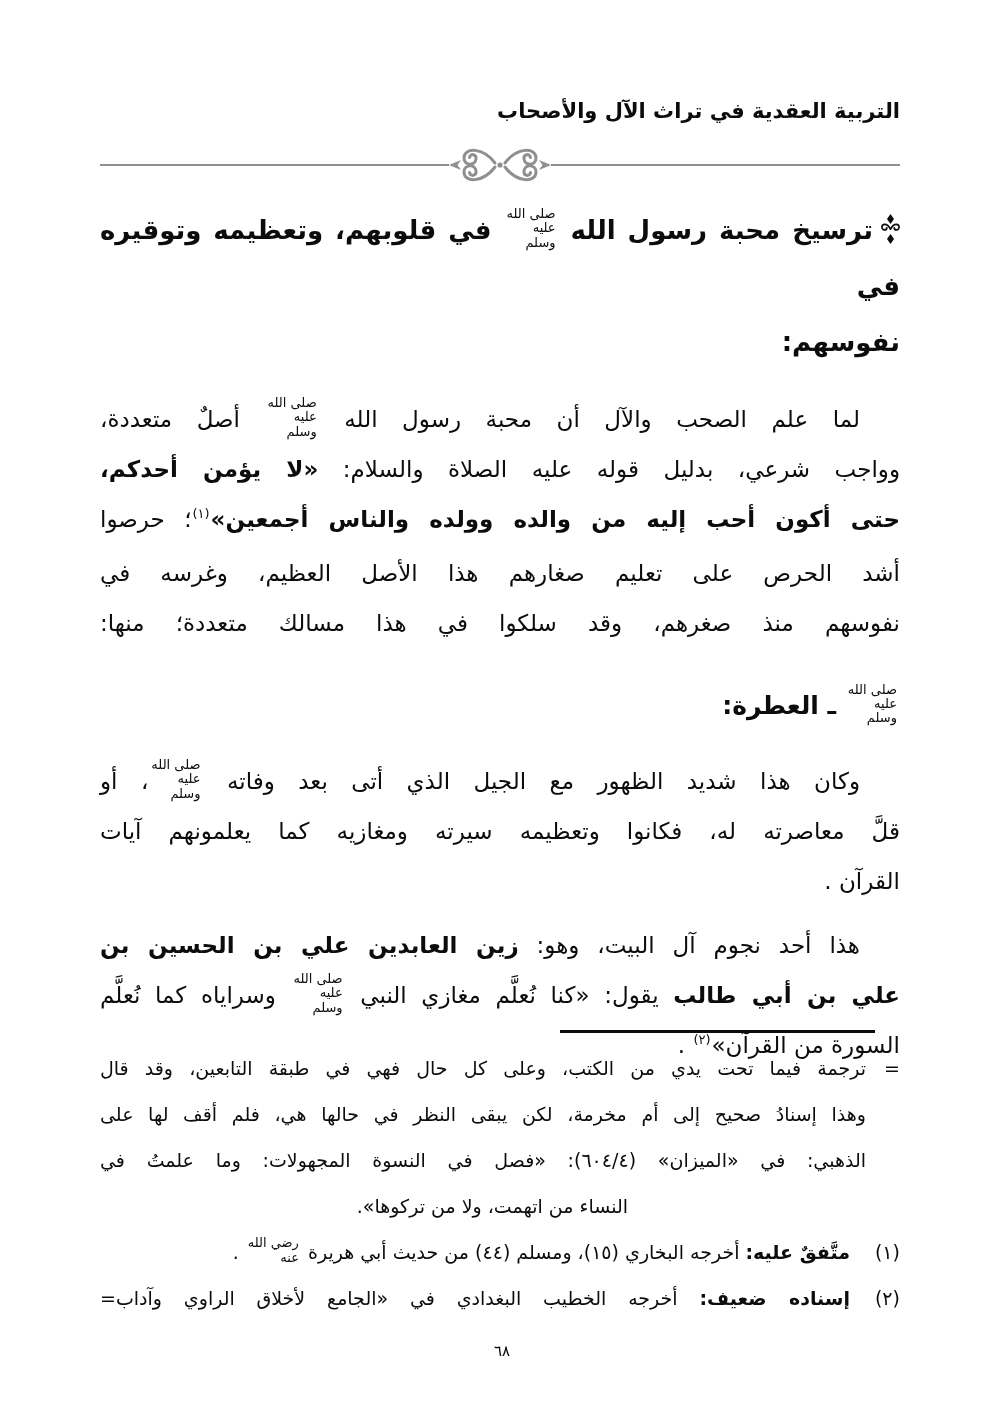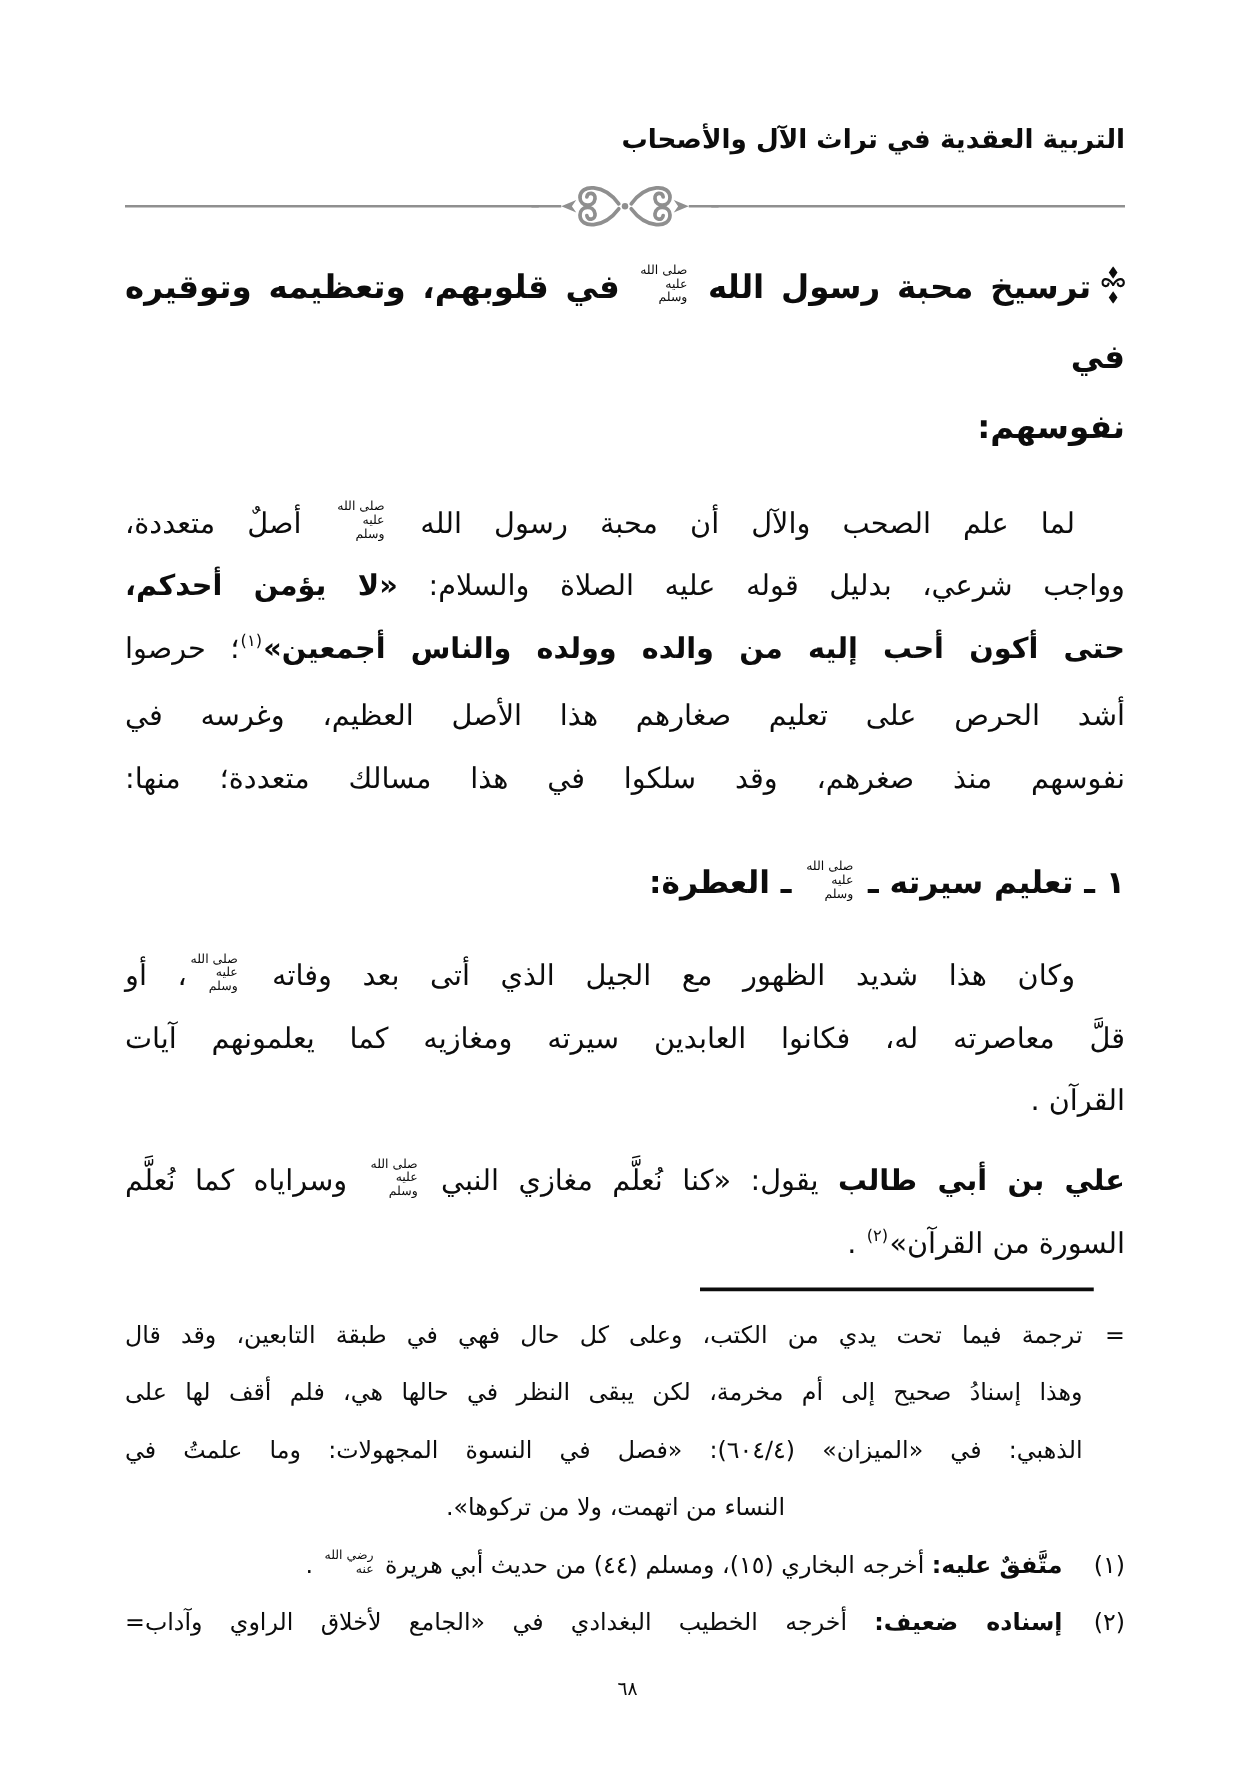--- a/index.html
+++ b/index.html
@@ -28,21 +28,21 @@
   .h2 .ln{line-height:52px;}
   .para{font-size:23px;}
   .para .ln{line-height:50px;}
   .para.p1{margin-top:24px;}
   .para.p2{margin-top:24px;}
   .para.p3{margin-top:14px;}
   .b{font-weight:bold;}
   .supref{font-size:13px;position:relative;top:-9px;padding:0 1px;}
   
   .hon{display:inline-block;vertical-align:middle;text-align:center;
-       font-size:10px;line-height:1.1;font-weight:400;margin:0 3px;transform:translateY(-3px);}
+       font-size:13px;line-height:1.1;font-weight:400;margin:0 3px;transform:translateY(-3px);}
   .hon-line{display:block;white-space:nowrap;}
   .fleuron{vertical-align:middle;margin-left:8px;transform:translateY(-3px);}
   
   .footnotes{position:absolute;top:1022px;right:104px;left:100px;font-size:19px;}
   .fn-sep{width:315px;height:3px;background:var(--ink,#0c0c0c);margin:8px 25px 12px 0;}
   .fn-row{display:flex;align-items:flex-start;}
   .fn-marker{flex:0 0 auto;width:50px;line-height:46px;text-align:right;padding-left:6px;box-sizing:border-box;}
   .fn-marker.cont{width:34px;}
   .fn-text{flex:1;min-width:0;}
   .fn-text .ln{line-height:46px;}
@@ -84,28 +84,29 @@
         <div class="ln end"><span class="b">نفوسهم:</span></div>
       </div>
     <div class="para p1">
         <div class="ln first"><span>لما علم الصحب والآل أن محبة رسول الله </span><span class="hon"><span class="hon-line">صلى الله</span><span class="hon-line">عليه</span><span class="hon-line">وسلم</span></span><span> أصلٌ متعددة،</span></div>
         <div class="ln full"><span>وواجب شرعي، بدليل قوله عليه الصلاة والسلام: </span><span class="b">«لا يؤمن أحدكم،</span></div>
         <div class="ln full"><span class="b">حتى أكون أحب إليه من والده وولده والناس أجمعين»</span><span class="supref">(١)</span><span>؛ حرصوا</span></div>
         <div class="ln full"><span>أشد الحرص على تعليم صغارهم هذا الأصل العظيم، وغرسه في</span></div>
         <div class="ln full"><span>نفوسهم منذ صغرهم، وقد سلكوا في هذا مسالك متعددة؛ منها:</span></div>
       </div>
     <div class="h2">
-        <div class="ln end"><span class="b">١ ـ تعليم سيرته ـ </span><span class="hon"><span class="hon-line">صلى الله</span><span class="hon-line">عليه</span><span class="hon-line">وسلم</span></span><span class="b"> ـ العطرة:</span></div>
+        <div class="ln end"><span class="hon"><span class="hon-line">صلى الله</span><span class="hon-line">عليه</span><span class="hon-line">وسلم</span></span><span class="b"> ـ العطرة:</span></div>
       </div>
     <div class="para p2">
         <div class="ln first"><span>وكان هذا شديد الظهور مع الجيل الذي أتى بعد وفاته </span><span class="hon"><span class="hon-line">صلى الله</span><span class="hon-line">عليه</span><span class="hon-line">وسلم</span></span><span>، أو</span></div>
-        <div class="ln full"><span>قلَّ معاصرته له، فكانوا العابدين سيرته ومغازيه كما يعلمونهم آيات</span></div>
+        <div class="ln full"><span>قلَّ معاصرته له، فكانوا وتعظيمه سيرته ومغازيه كما يعلمونهم آيات</span></div>
         <div class="ln end"><span>القرآن .</span></div>
       </div>
     <div class="para p3">
+        <div class="ln first"><span>هذا أحد نجوم آل البيت، وهو: </span><span class="b">زين العابدين علي بن الحسين بن</span></div>
         <div class="ln full"><span class="b">علي بن أبي طالب</span><span> يقول: «كنا نُعلَّم مغازي النبي </span><span class="hon"><span class="hon-line">صلى الله</span><span class="hon-line">عليه</span><span class="hon-line">وسلم</span></span><span> وسراياه كما نُعلَّم</span></div>
         <div class="ln end"><span>السورة من القرآن»</span><span class="supref">(٢)</span><span> .</span></div>
       </div>
   </div>
 
   <div class="footnotes">
     <div class="fn-sep"></div>
     <div class="fn-row">
       <span class="fn-marker cont">=</span>
       <div class="fn-text">

